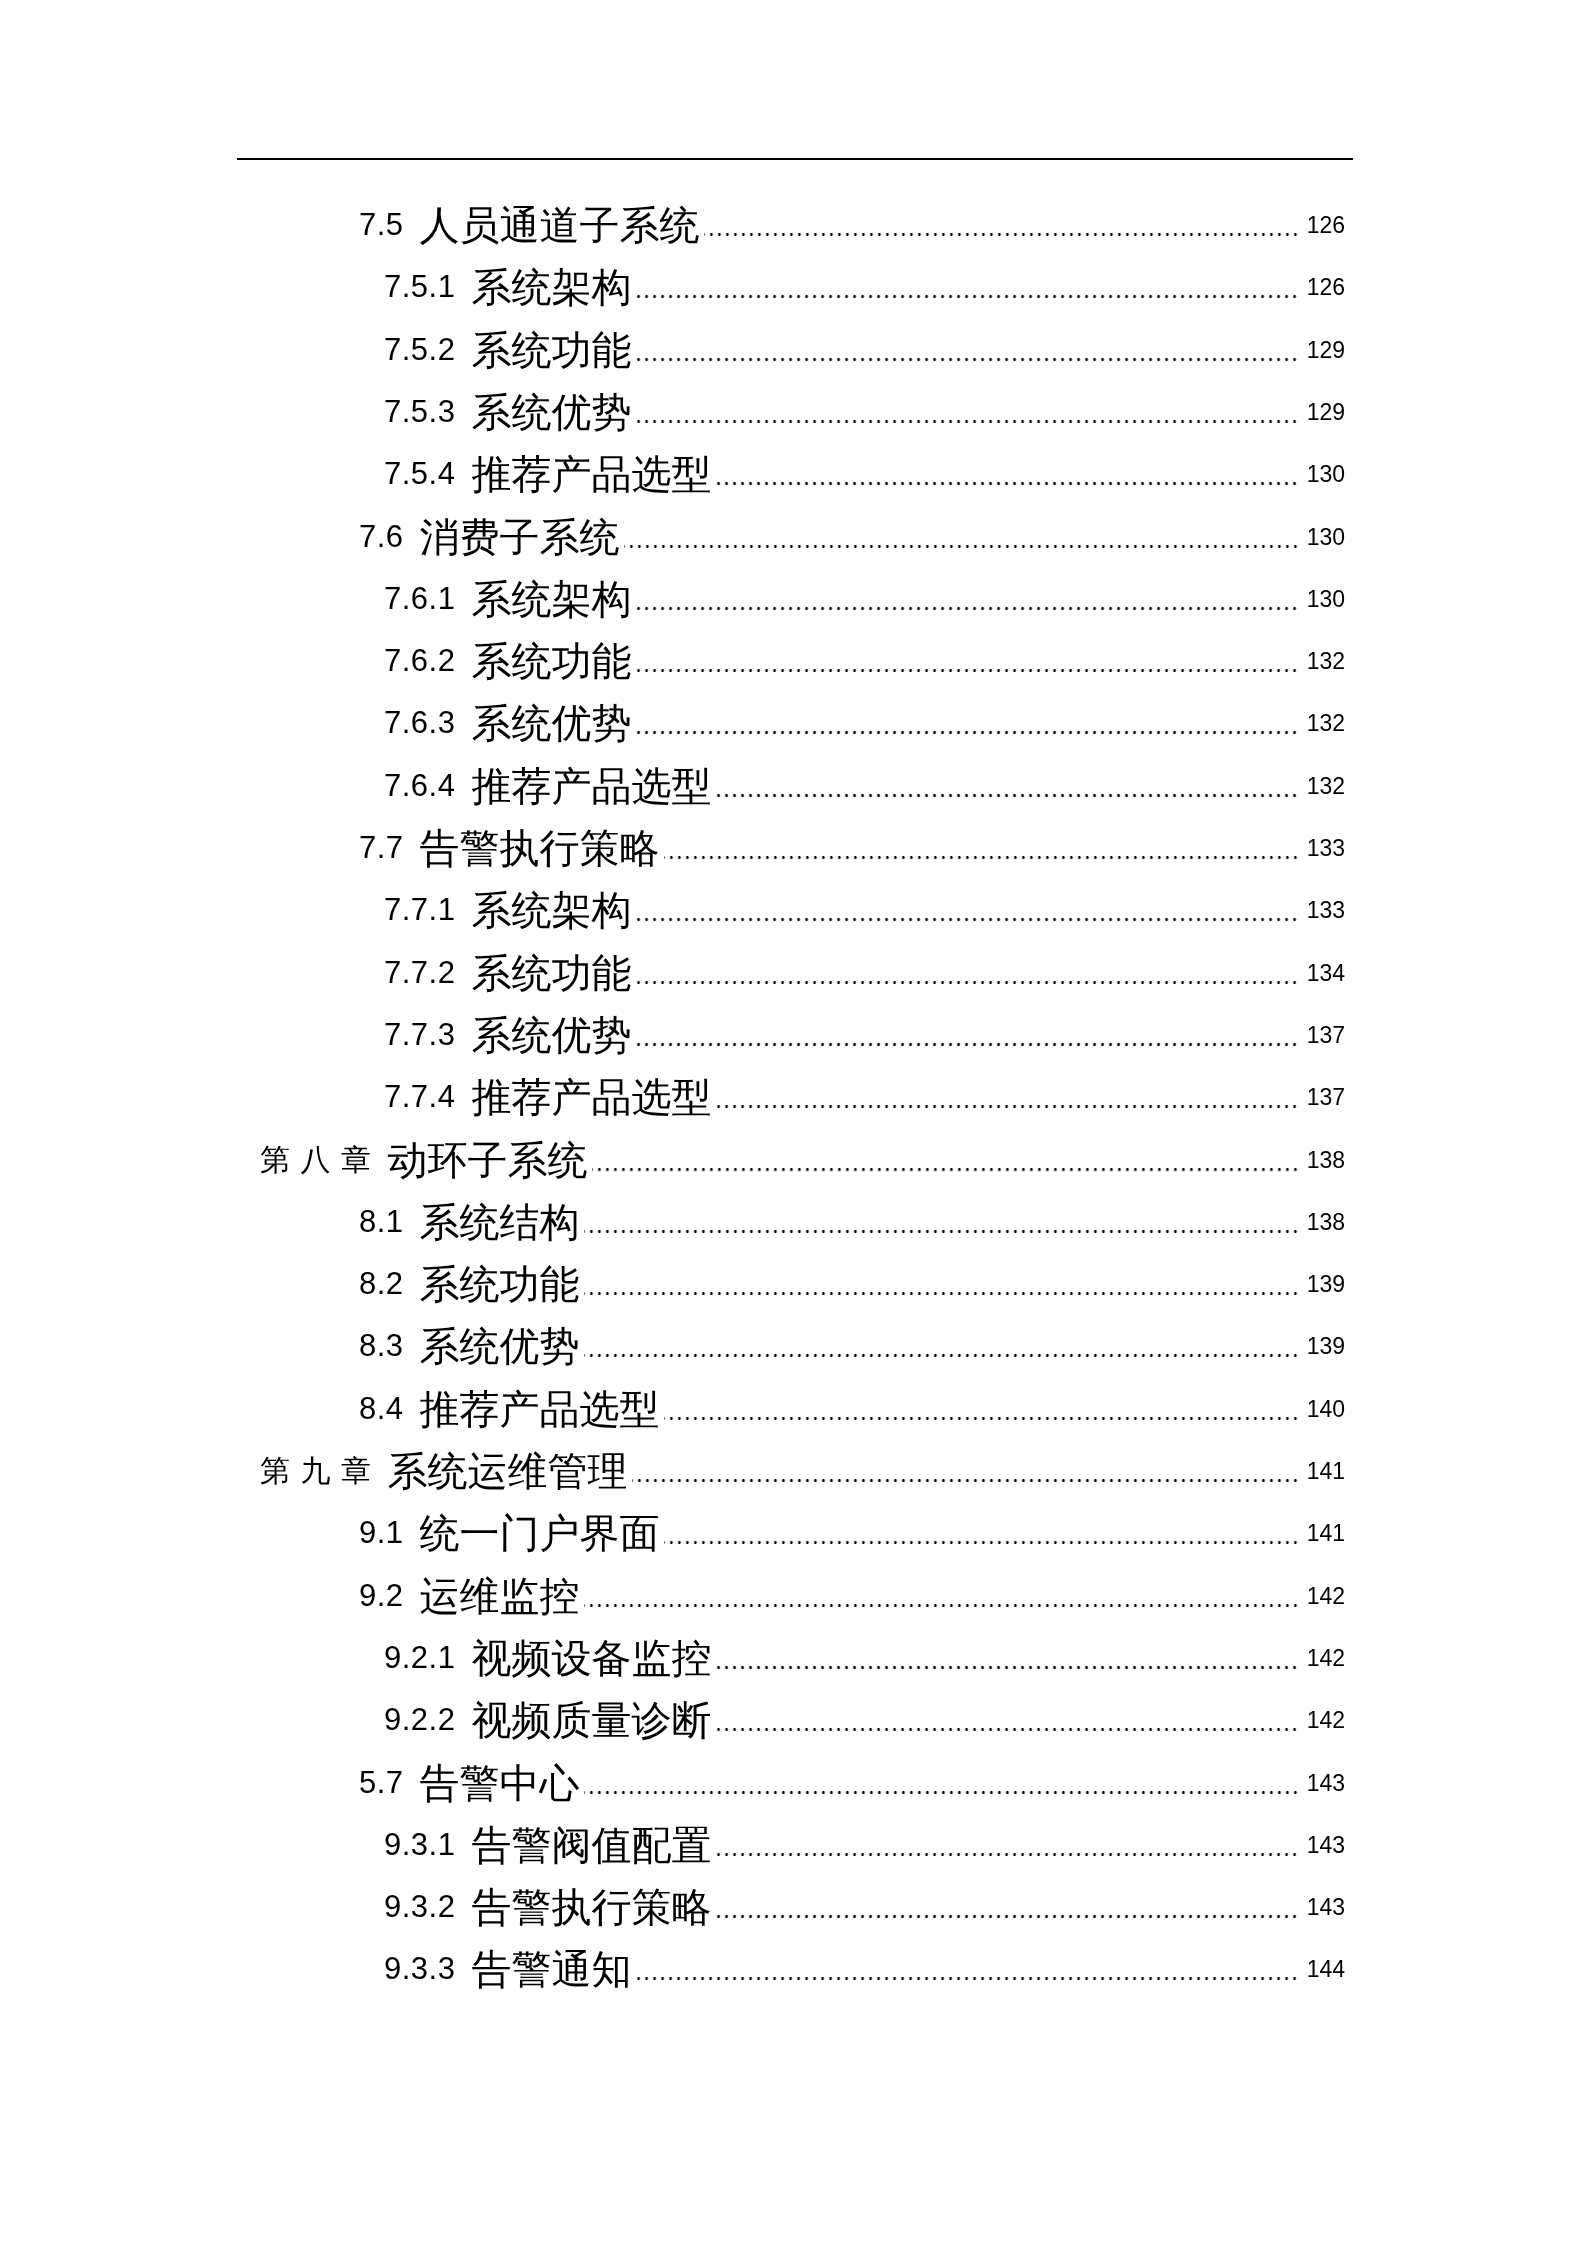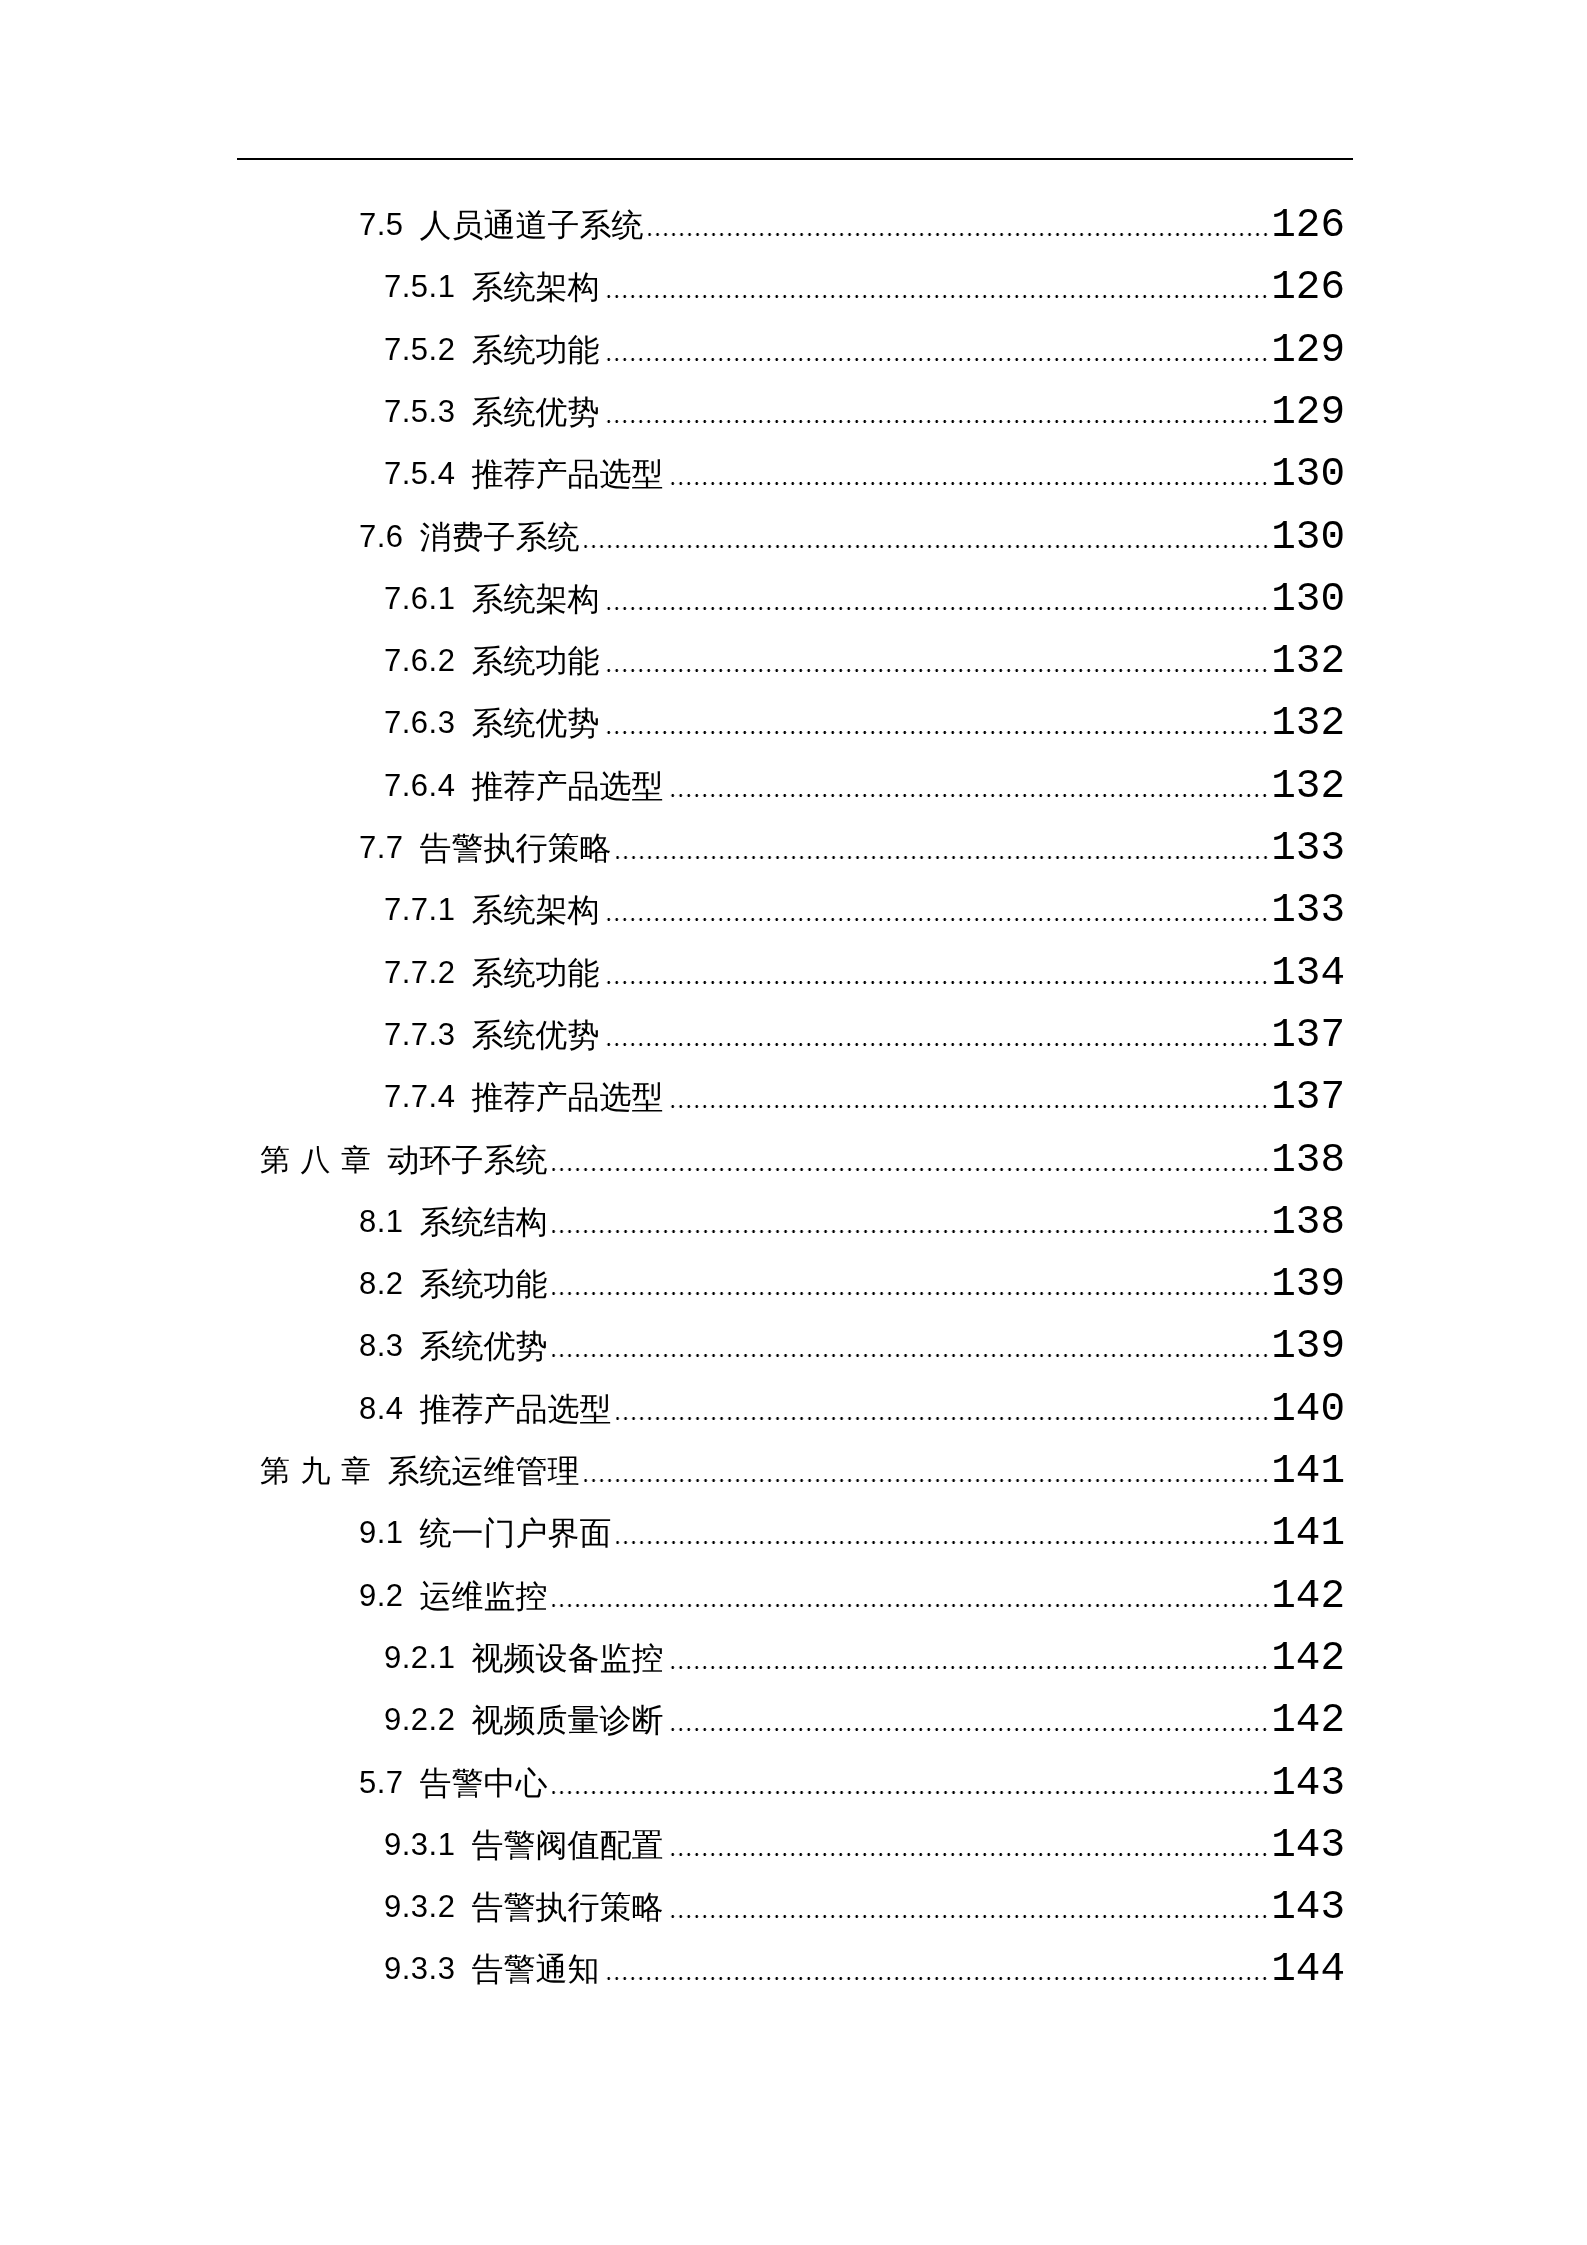--- a/index.html
+++ b/index.html
@@ -42,21 +42,21 @@
     .toc-row.lvl1 { left: 260px; }
     .toc-row.lvl2 { left: 337px; margin-left: 22px; }
     .toc-row.lvl3 { left: 384px; }
     .num {
       font-family: "Liberation Sans", "DejaVu Sans", sans-serif;
       font-size: 31px;
       letter-spacing: 0.5px;
     }
     .title {
       font-family: "DejaVu Serif", "Liberation Serif", serif;
-      font-size: 32px;
+      font-size: 40px;
       margin-left: 16px;
       text-align: center;
     }
     .lvl1 .num {
       font-family: "DejaVu Serif", "Liberation Serif", serif;
       font-size: 30px;
       word-spacing: 0;
     }
     .leader {
       flex: 1 1 auto;
@@ -71,22 +71,22 @@
       left: 0;
       right: 0;
       bottom: 20px;
       height: 3px;
       background-image: radial-gradient(circle, #000 1.3px, transparent 1.6px);
       background-size: 8px 3px;
       background-repeat: repeat-x;
       background-position: right center;
     }
     .page {
-      font-family: Liberation Mono, monospace;
-      font-size: 41px;
+      font-family: Liberation Sans, sans-serif;
+      font-size: 23px;
       min-width: 44px;
       text-align: right;
     }
   </style>
 </head>
 <body>
 
 <div class="header-rule"></div>
 
 <div class="toc">

